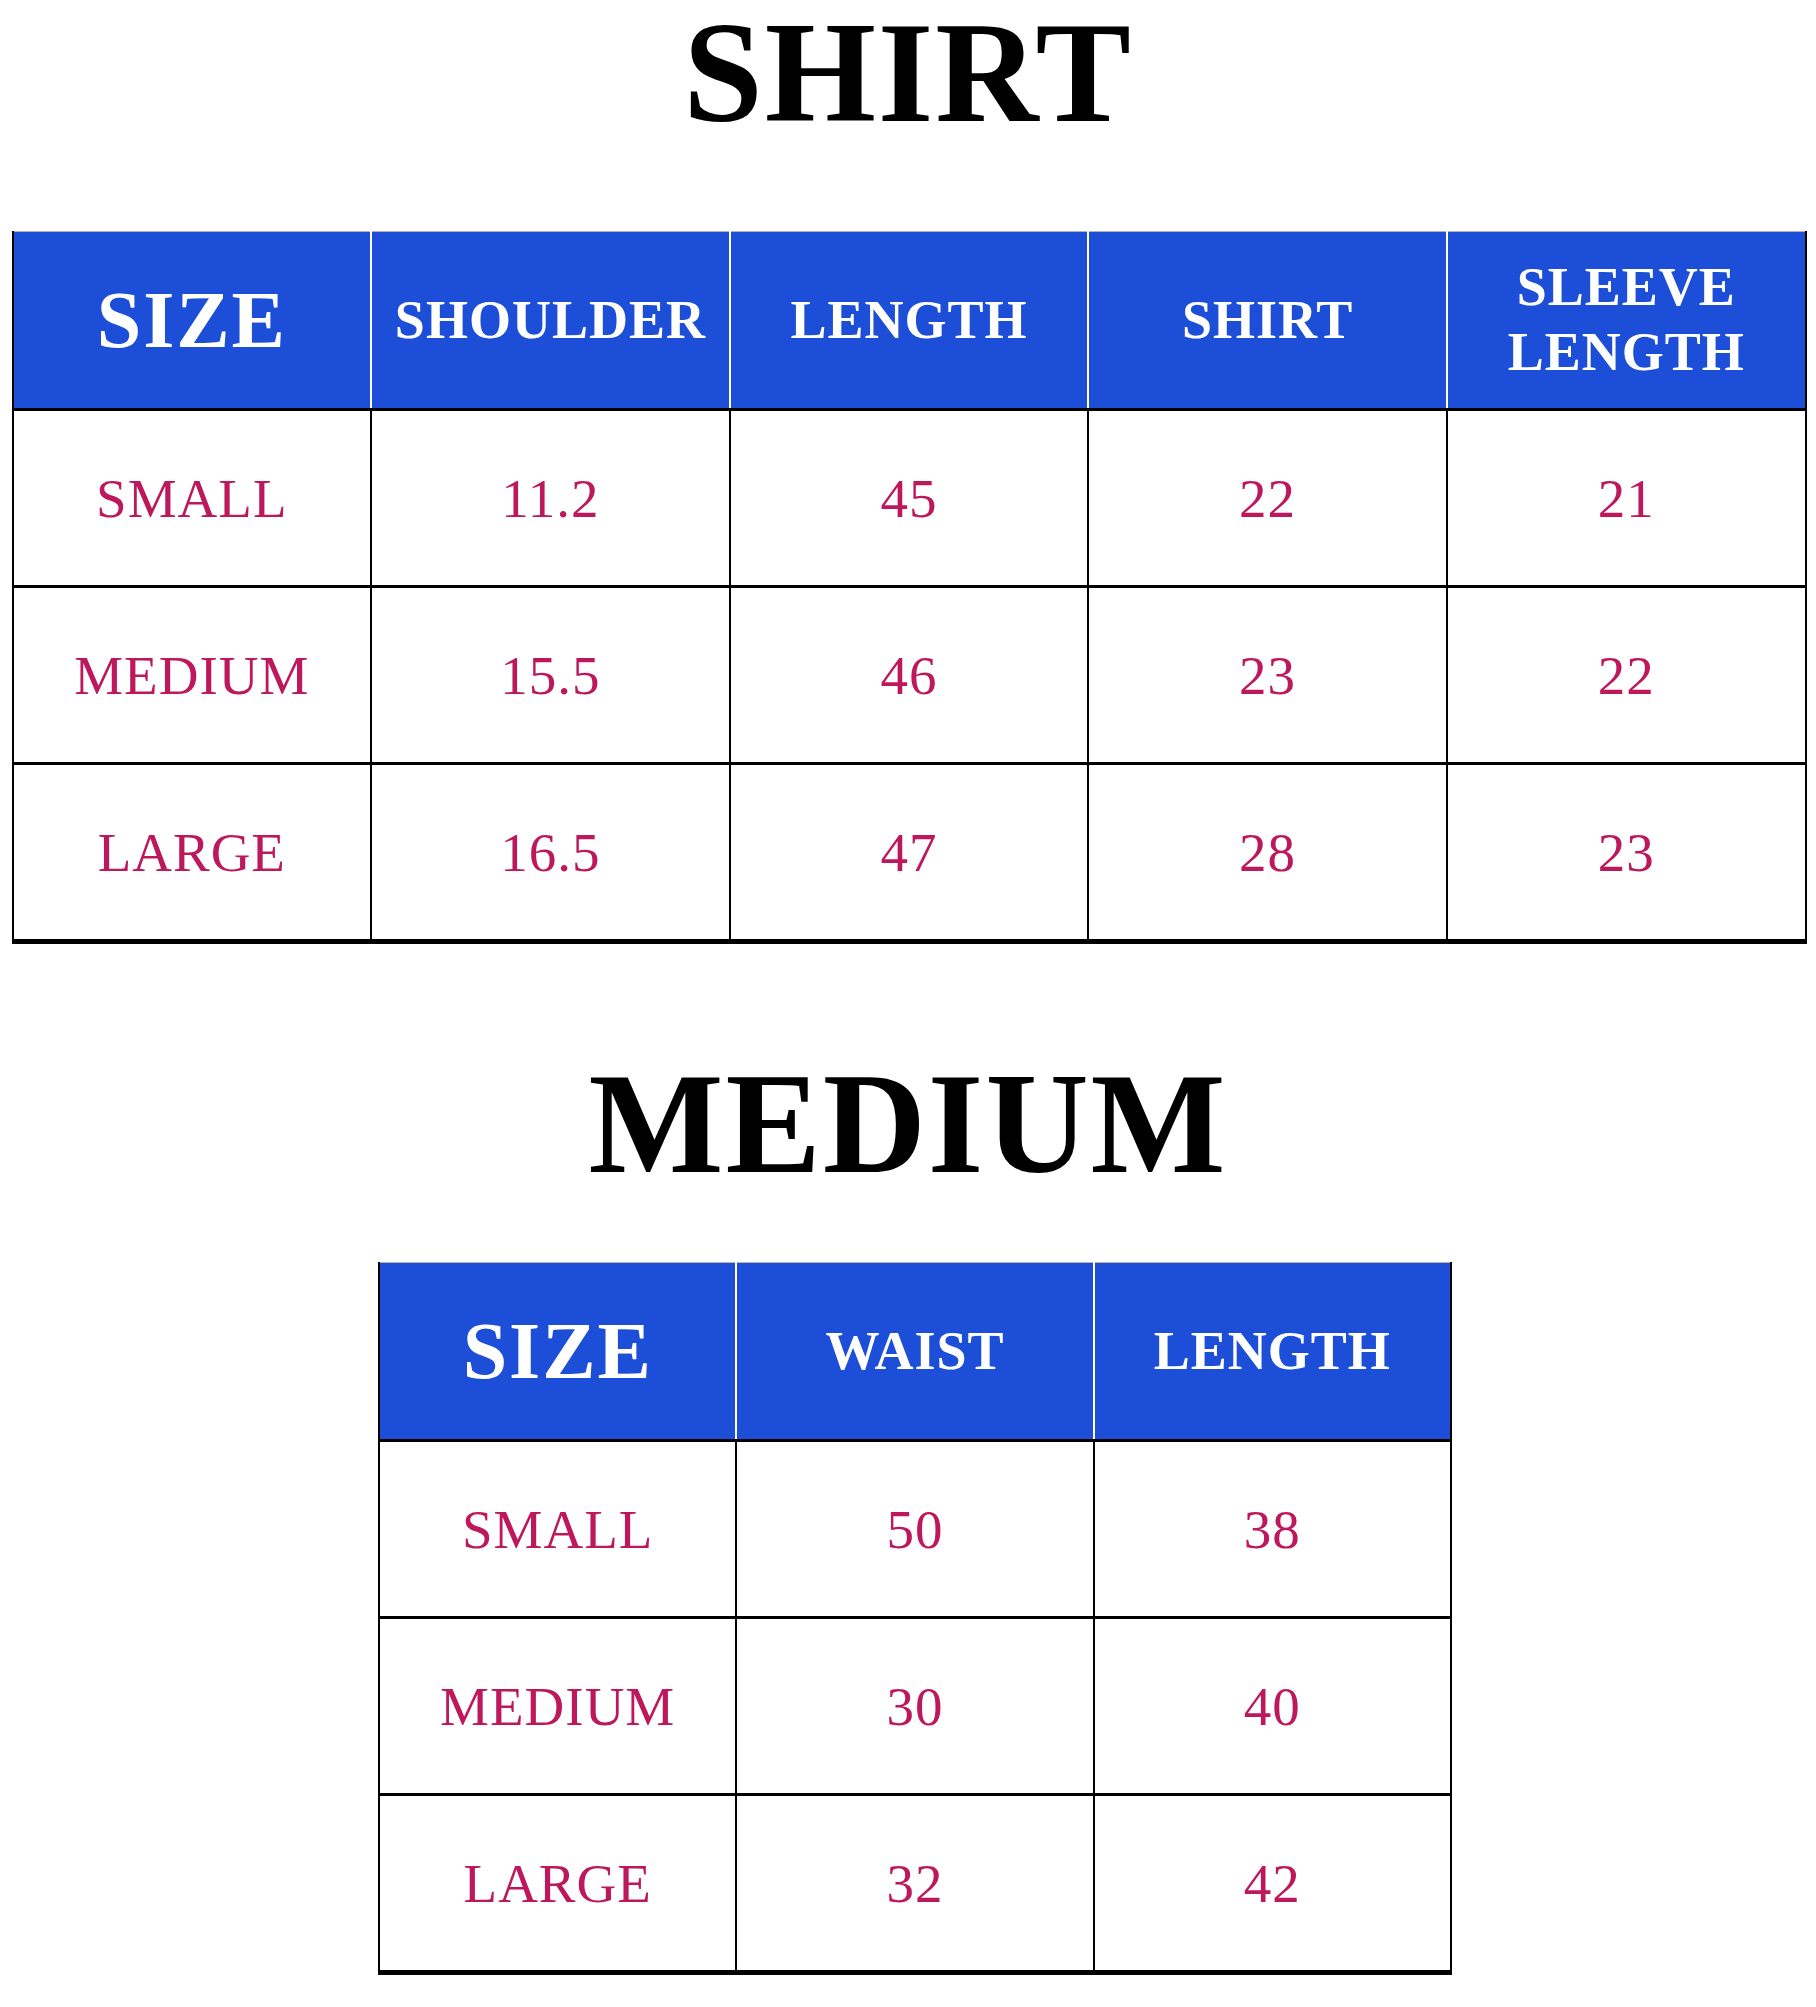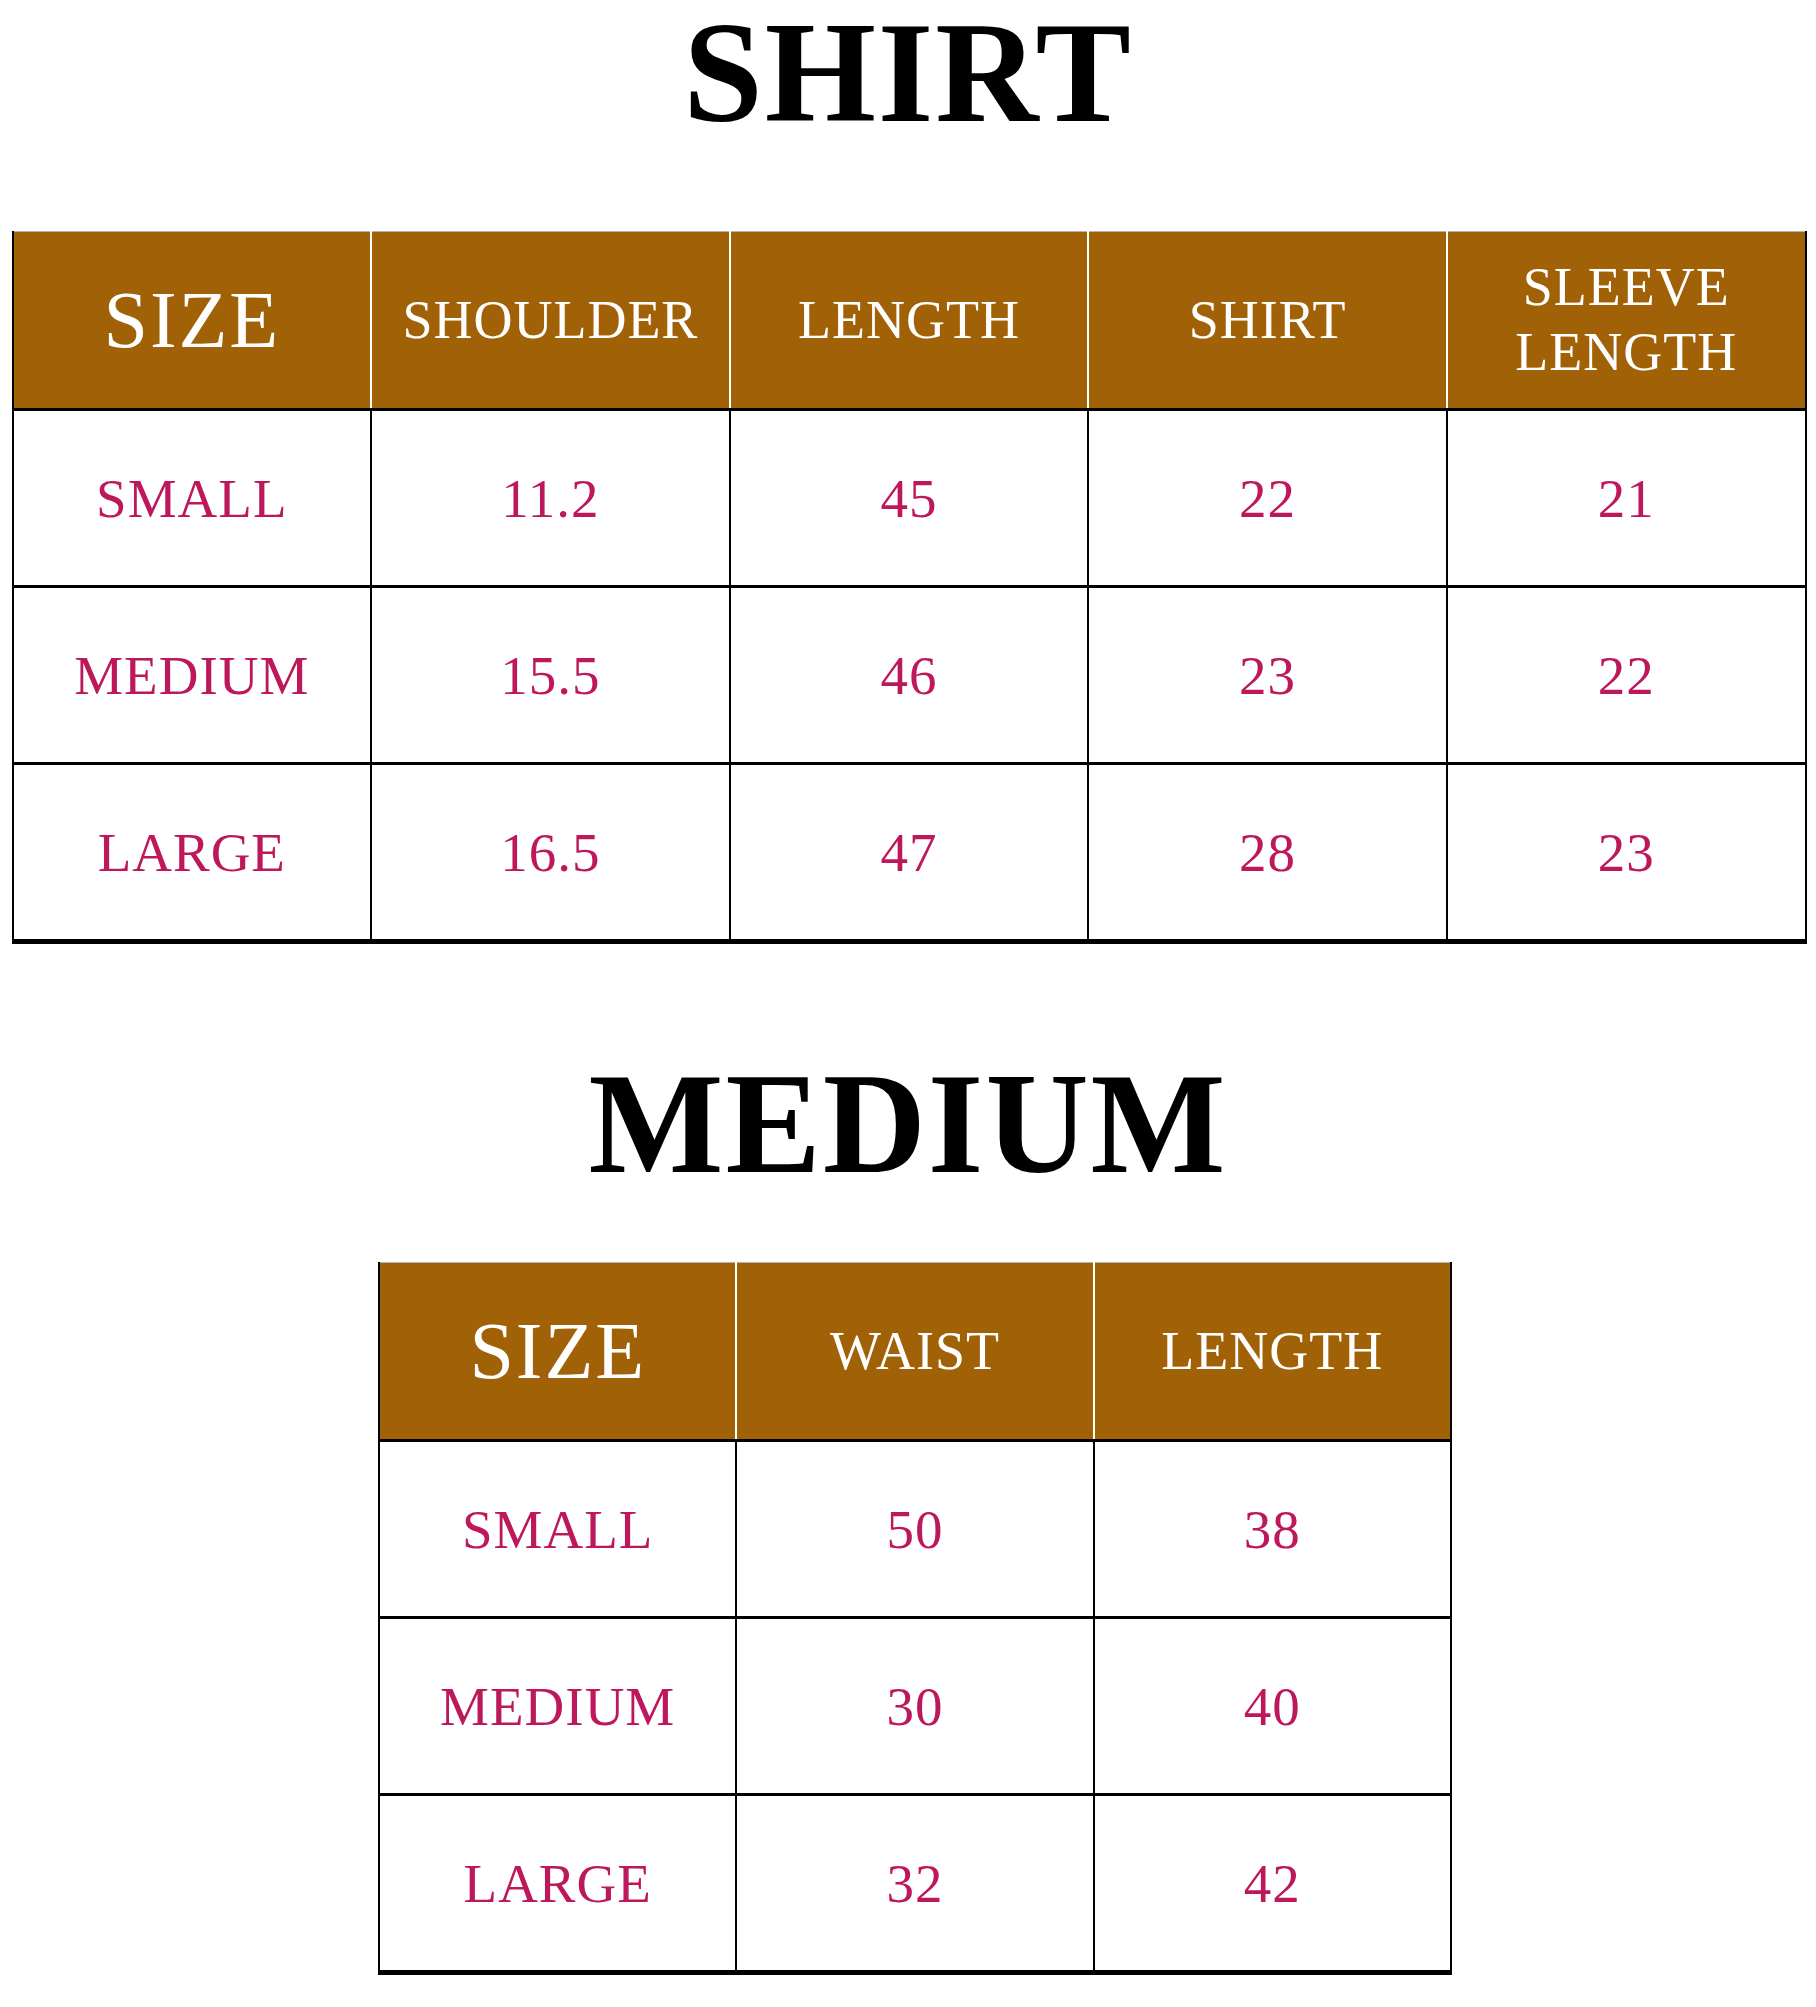--- a/index.html
+++ b/index.html
@@ -40,23 +40,23 @@
   #trouser-table { left: 378px; top: 1262px; width: 1074px; }
 
   th, td {
     text-align: center;
     vertical-align: middle;
     padding: 0 7.6px;
     overflow: hidden;
   }
 
   thead th {
-    background: #a16207;
+    background: #1d4ed8;
     color: #ffffff;
-    font-weight: normal;
+    font-weight: bold;
     font-size: 54px;
     letter-spacing: 1px;
     line-height: 1.2;
     height: 176px;
     border-left: 2.9px solid #ffffff;
     border-bottom: 2.9px solid #000;
   }
   thead th:first-child { border-left: none; }
   thead th.col-size { font-size: 80px; letter-spacing: 1.9px; }
 

